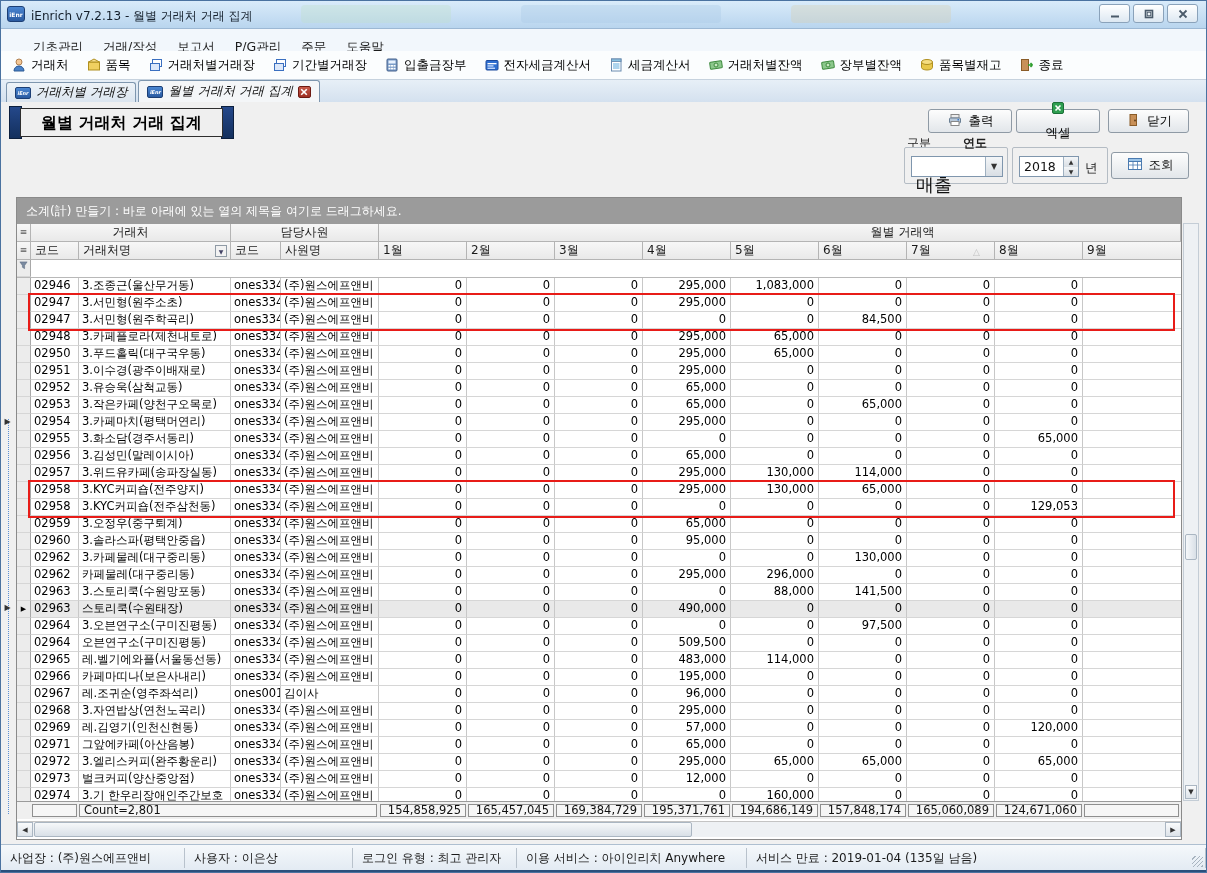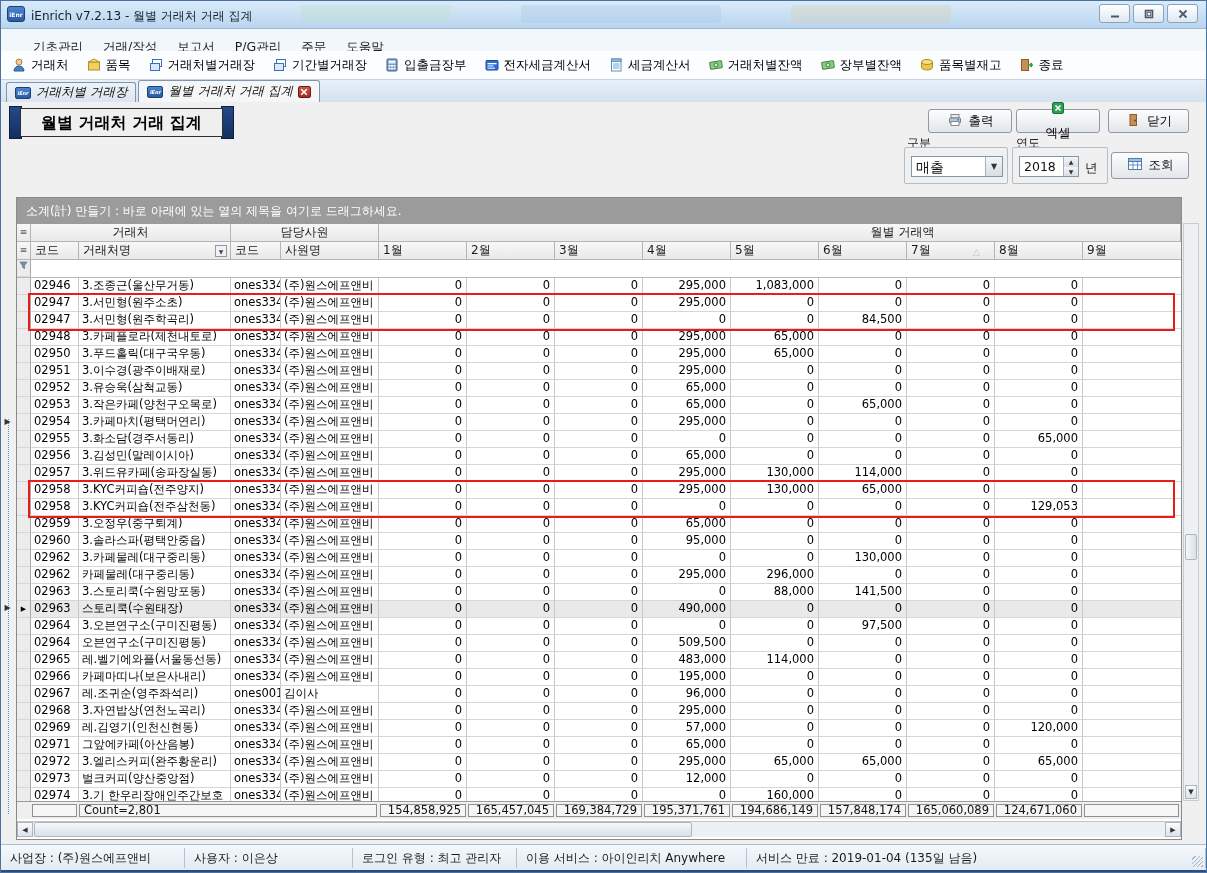--- a/index.html
+++ b/index.html
@@ -56,23 +56,23 @@
   .act-btn { position:absolute; top:7px; height:24px; border:1px solid #8f9aa5; border-radius:3px;
     background:linear-gradient(#fdfdfd,#e2e6ea); display:flex; align-items:center; justify-content:center; gap:6px;
     font-size:12.5px; color:#000; }
   .btn-print { left:927px; width:84px; }
   .btn-excel { left:1015px; width:84px;flex-direction:column; }
   .btn-close { left:1107px; width:81px; }
 
   .gb-label { position:absolute; font-size:12px; color:#222; }
   .gb-box { position:absolute; border:1px solid #b4bcc4; border-radius:2px; background:#f0f0f0; }
   .lbl-gubun { left:906px; top:33px; } .box-gubun { left:903px; top:45px; width:104px; height:37px; }
-  .lbl-year  { left:1015px; top:33px; } .box-year  { left:1011px; top:45px; width:96px; height:37px; }
+  .lbl-year  { left:962px; top:33px;font-weight:bold; } .box-year  { left:1011px; top:45px; width:96px; height:37px; }
   .combo { position:absolute; left:6px; top:8px; width:92px; height:21px; border:1px solid #7f96ad; background:#fff; display:flex; }
-  .combo-val { flex:1; padding:2px 4px; font-size:14px;border-radius:9px; }
+  .combo-val { flex:1; padding:16px 4px; font-size:18px;border-radius:9px; }
   .combo-arrow { width:17px; border-left:1px solid #9fb0c0; background:linear-gradient(#f4f6f8,#d8dee4);
     font-size:8px; text-align:center; line-height:19px; color:#333; }
   .spinner { position:absolute; left:6px; top:8px; width:60px; height:21px; border:1px solid #7f96ad; background:#fff; display:flex; }
   .spin-val { flex:1; padding:2px 4px; font-size:12.5px; }
   .spin-btns { width:15px; border-left:1px solid #9fb0c0; display:flex; flex-direction:column; }
   .spin-up,.spin-down { flex:1; background:linear-gradient(#f4f6f8,#d8dee4); font-size:6px; text-align:center; line-height:9px; color:#333; }
   .year-unit { position:absolute; left:72px; top:12px; font-size:12.5px; }
   .btn-query { position:absolute; left:1110px; top:50px; width:78px; height:27px; border:1px solid #8f9aa5; border-radius:3px;
     background:linear-gradient(#fdfdfd,#e2e6ea); display:flex; align-items:center; justify-content:center; gap:6px; font-size:12.5px; }
 

